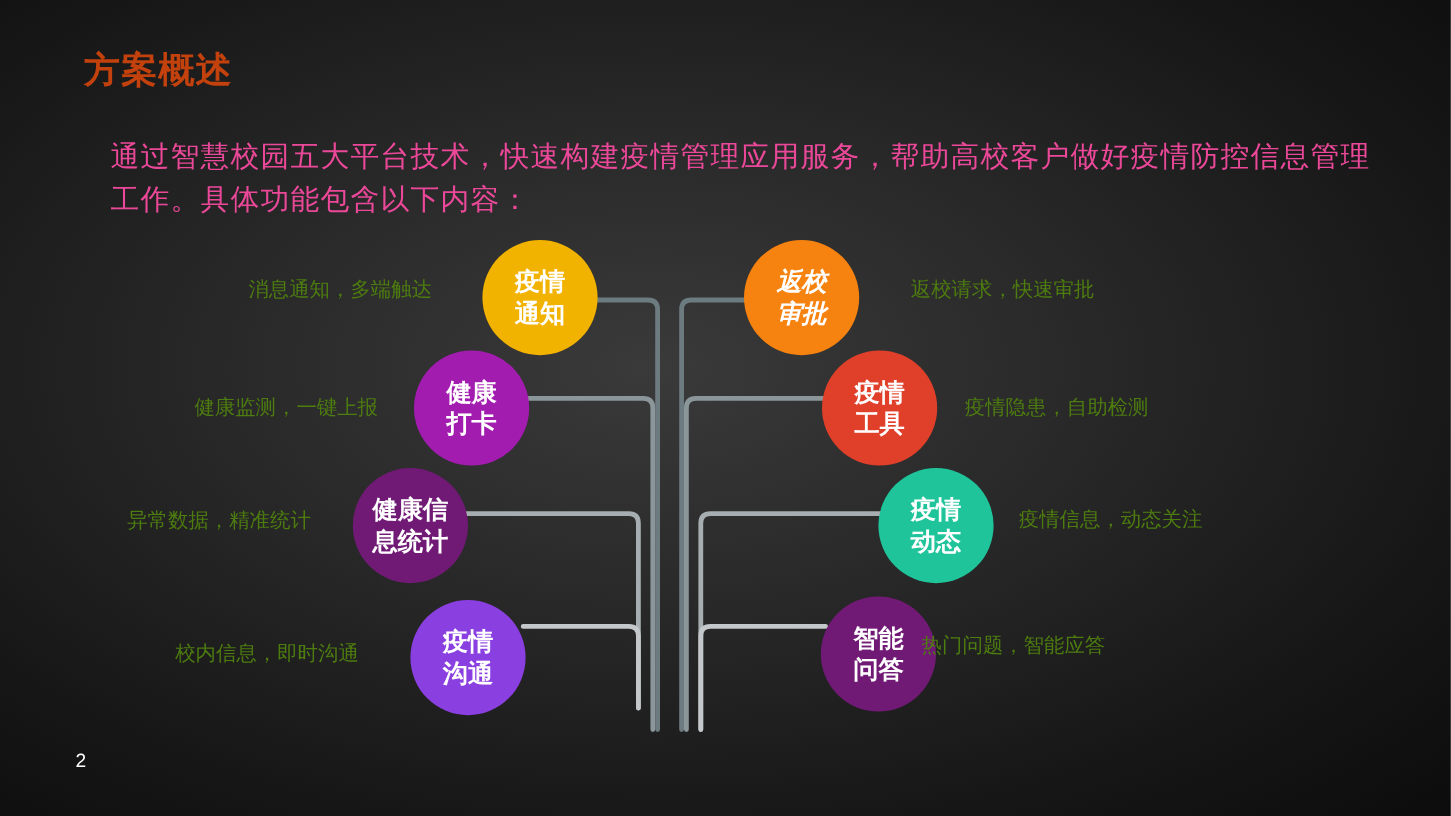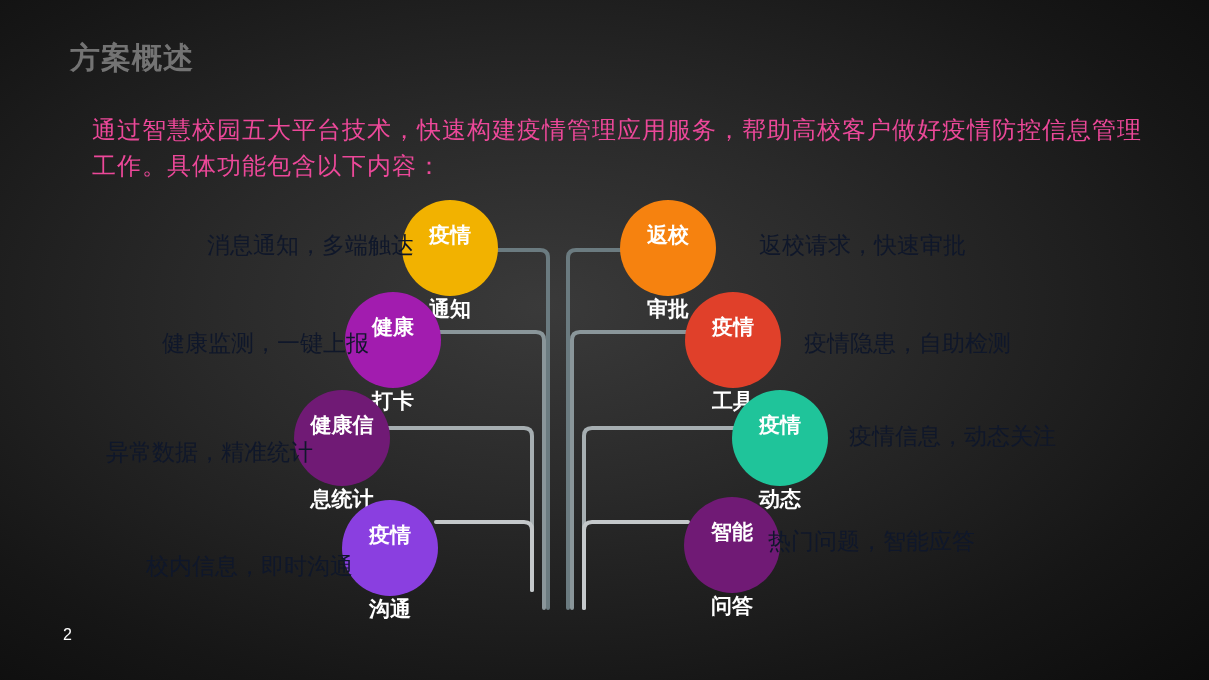--- a/index.html
+++ b/index.html
@@ -3,41 +3,41 @@
 <meta charset="utf-8">
 <style>
   html, body { margin:0; padding:0; }
   body {
     width:1209px; height:680px; overflow:hidden; position:relative;
     background: radial-gradient(ellipse at 45% 45%, #3a3a3a 0%, #2a2a2a 35%, #161616 75%, #0c0c0c 100%);
     font-family: "DejaVu Sans", "Liberation Sans", sans-serif;
   }
   .title {
     position:absolute; left:70px; top:38px;
-    color:#737373; font-size:30px; font-weight:bold; letter-spacing:1px;
+    color:#c2410c; font-size:30px; font-weight:bold; letter-spacing:1px;
   }
   .intro {
     position:absolute; left:92px; top:112px; width:1060px;
     color:#ec4899; font-size:24px; line-height:36px; letter-spacing:1px;
     font-family: "DejaVu Serif", "Liberation Serif", serif;
   }
   .page-num {
     position:absolute; left:63px; top:626px; color:#ffffff; font-size:16px;
     font-family: "Liberation Sans", sans-serif;
   }
   svg.lines { position:absolute; left:0; top:0; }
   .circle {
     position:absolute; width:96px; height:96px; border-radius:50%;
     display:flex; align-items:center; justify-content:center; text-align:center;
     color:#ffffff; font-weight:bold; font-size:21px; line-height:26px;
     box-sizing:border-box; padding:0 6px;
   }
-  .circle span { display:block;margin-top:48px; }
+  .circle span { display:block; }
   .desc {
-    position:absolute; color:#0f172a; font-size:23px; white-space:nowrap;
+    position:absolute; color:#4d7c0f; font-size:17px; white-space:nowrap;
     font-family: "DejaVu Serif", "Liberation Serif", serif;
   }
 </style>
 </head>
 <body>
 
 <div class="title">方案概述</div>
 <div class="intro">通过智慧校园五大平台技术，快速构建疫情管理应用服务，帮助高校客户做好疫情防控信息管理工作。具体功能包含以下内容：</div>
 
 <svg class="lines" width="1209" height="680">
@@ -73,21 +73,21 @@
       <span>息统计</span>
     </div>
 </div>
 <div class="circle" style="left:342px; top:500px; background:#8A3FE0;">
   <div>
       <span>疫情</span>
       <span>沟通</span>
     </div>
 </div>
 
-<div class="circle" style="left:620px; top:200px; background:#F6820F;">
+<div class="circle" style="left:620px; top:200px; background:#F6820F;font-style:italic;">
   <div>
       <span>返校</span>
       <span>审批</span>
     </div>
 </div>
 <div class="circle" style="left:685px; top:292px; background:#E0402A;">
   <div>
       <span>疫情</span>
       <span>工具</span>
     </div>
@@ -100,21 +100,21 @@
 </div>
 <div class="circle" style="left:684px; top:497px; background:#701a75;">
   <div>
       <span>智能</span>
       <span>问答</span>
     </div>
 </div>
 
 <div class="desc" style="left:207px; top:230px;">消息通知，多端触达</div>
 <div class="desc" style="left:162px; top:328px;">健康监测，一键上报</div>
-<div class="desc" style="left:106px; top:437px;font-family:Liberation Serif, serif;">异常数据，精准统计</div>
-<div class="desc" style="left:146px; top:551px;">校内信息，即时沟通</div>
+<div class="desc" style="left:106px; top:422px;font-family:Liberation Serif, serif;">异常数据，精准统计</div>
+<div class="desc" style="left:146px; top:533px;">校内信息，即时沟通</div>
 
 <div class="desc" style="left:759px; top:230px;">返校请求，快速审批</div>
 <div class="desc" style="left:804px; top:328px;">疫情隐患，自助检测</div>
 <div class="desc" style="left:849px; top:421px;">疫情信息，动态关注</div>
 <div class="desc" style="left:768px; top:526px;">热门问题，智能应答</div>
 
 <div class="page-num">2</div>
 
 </body></html>

